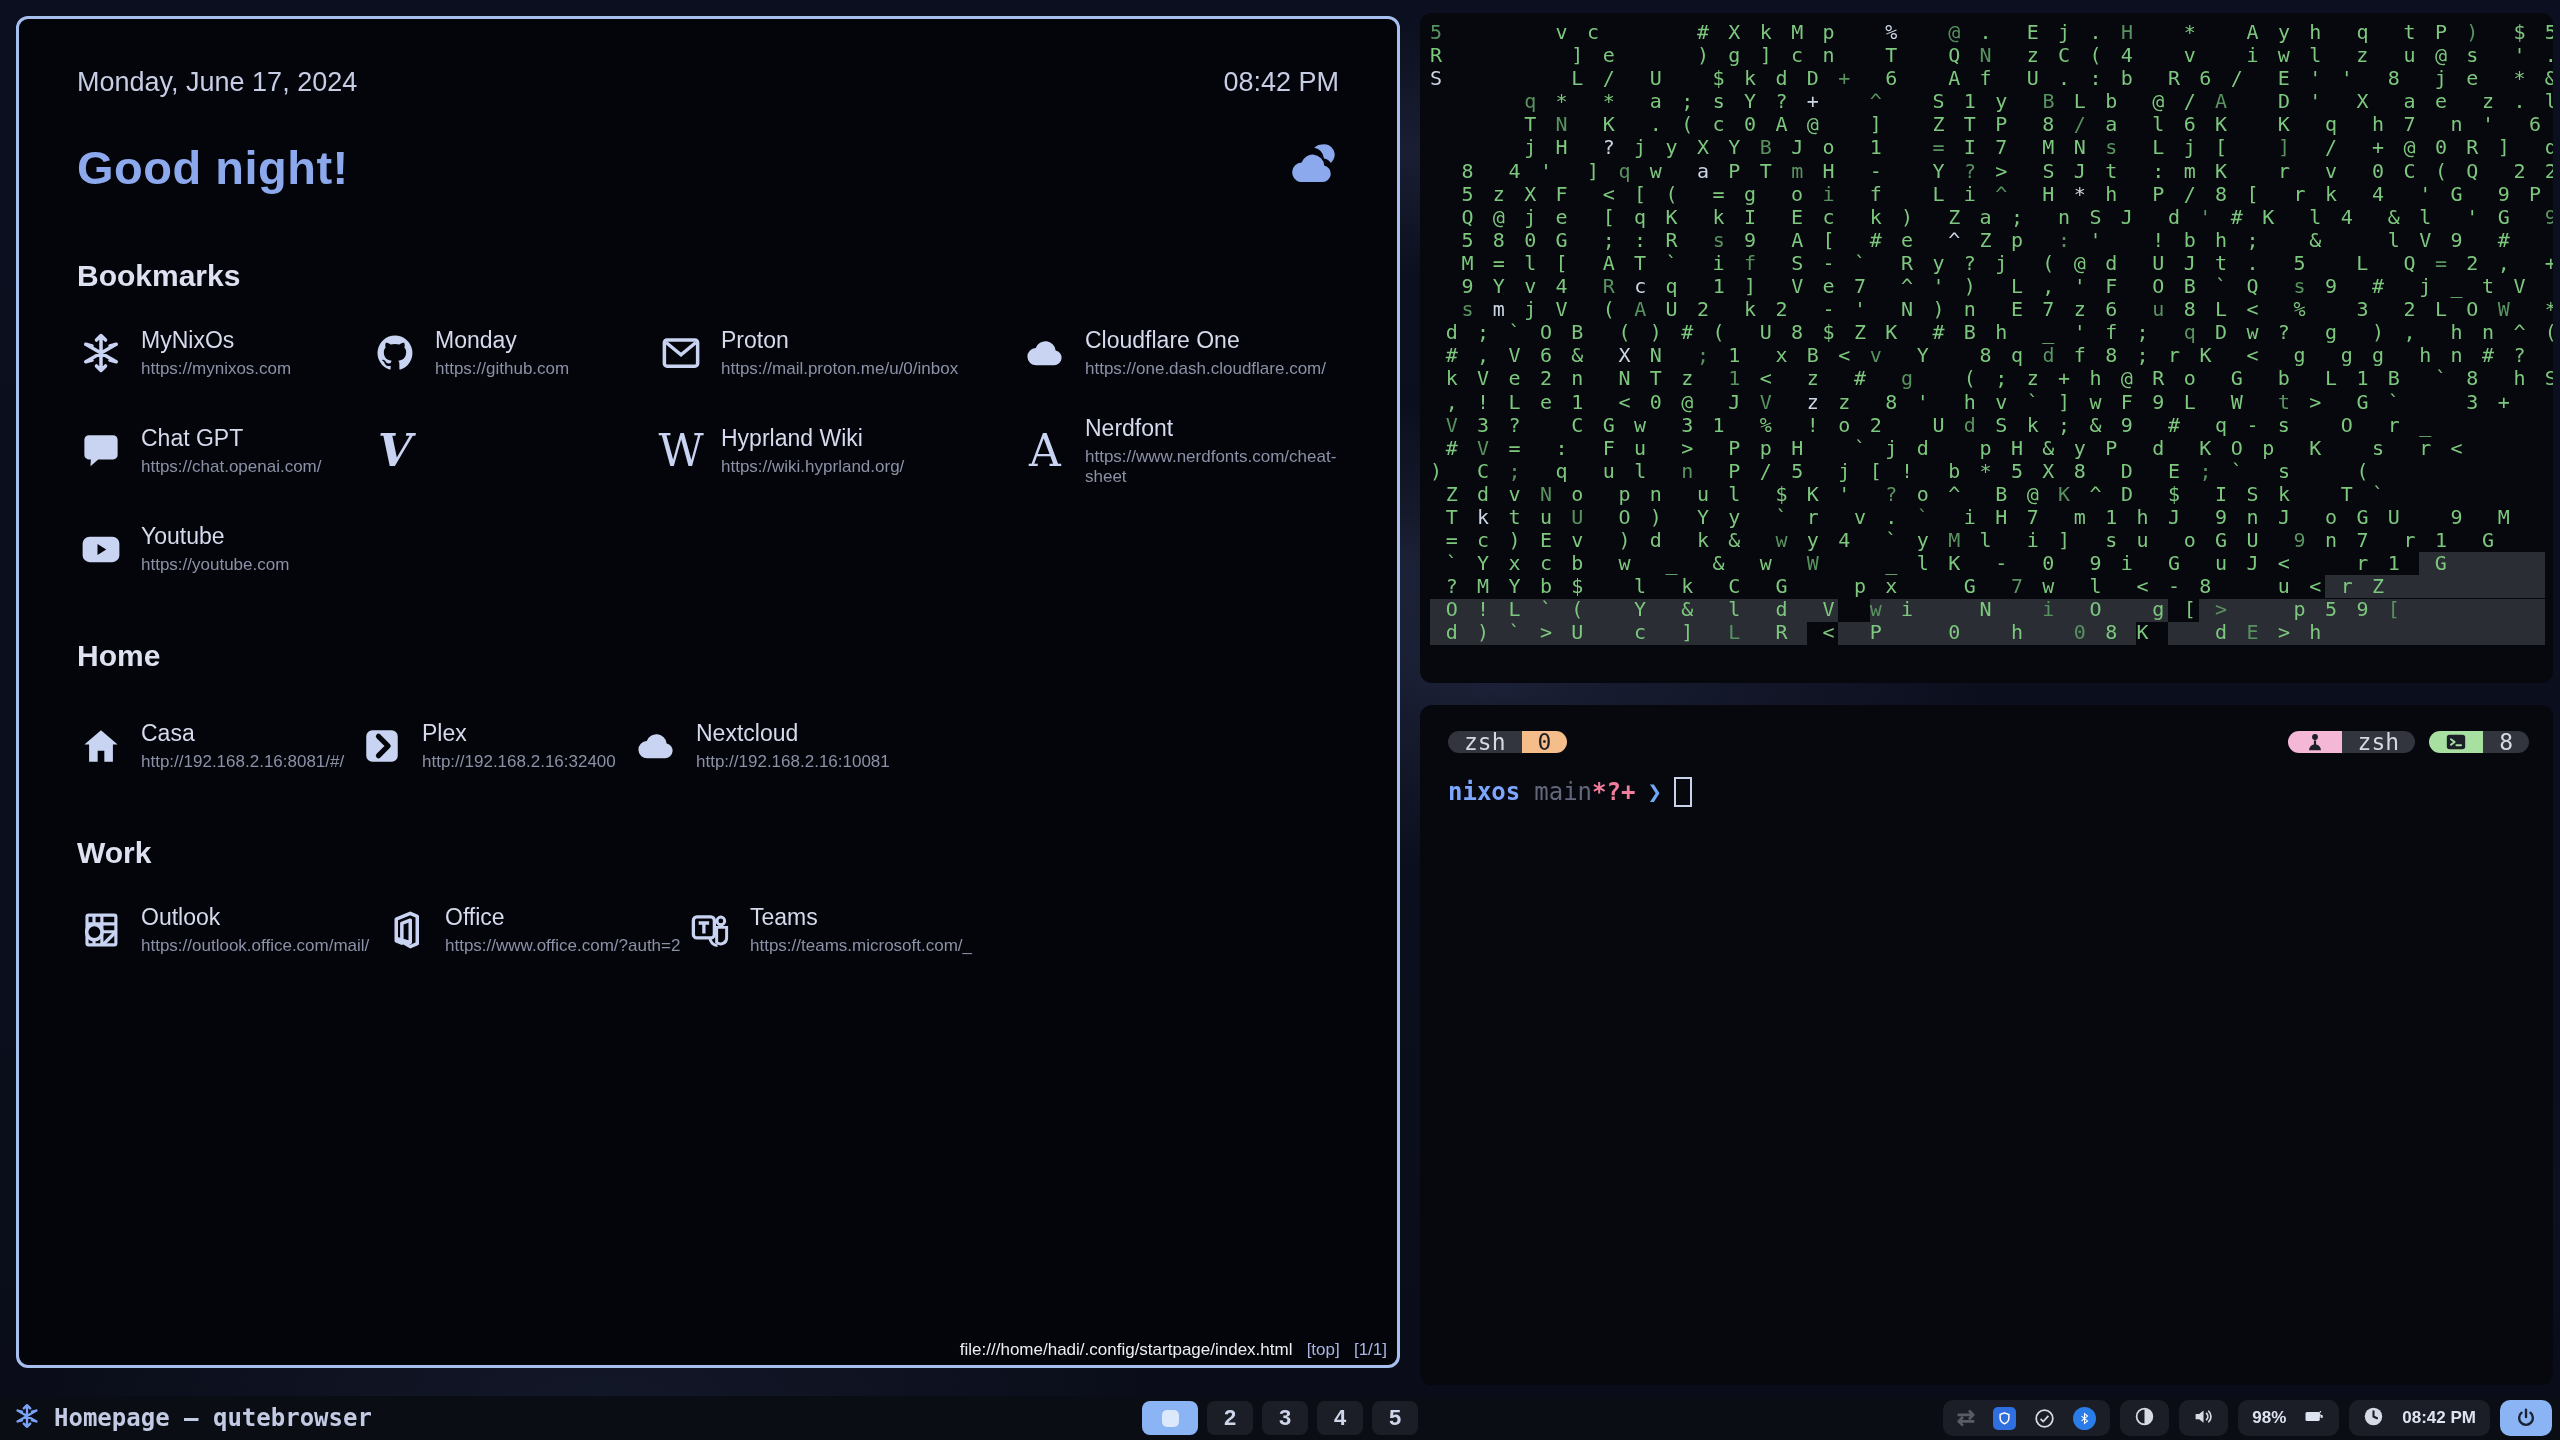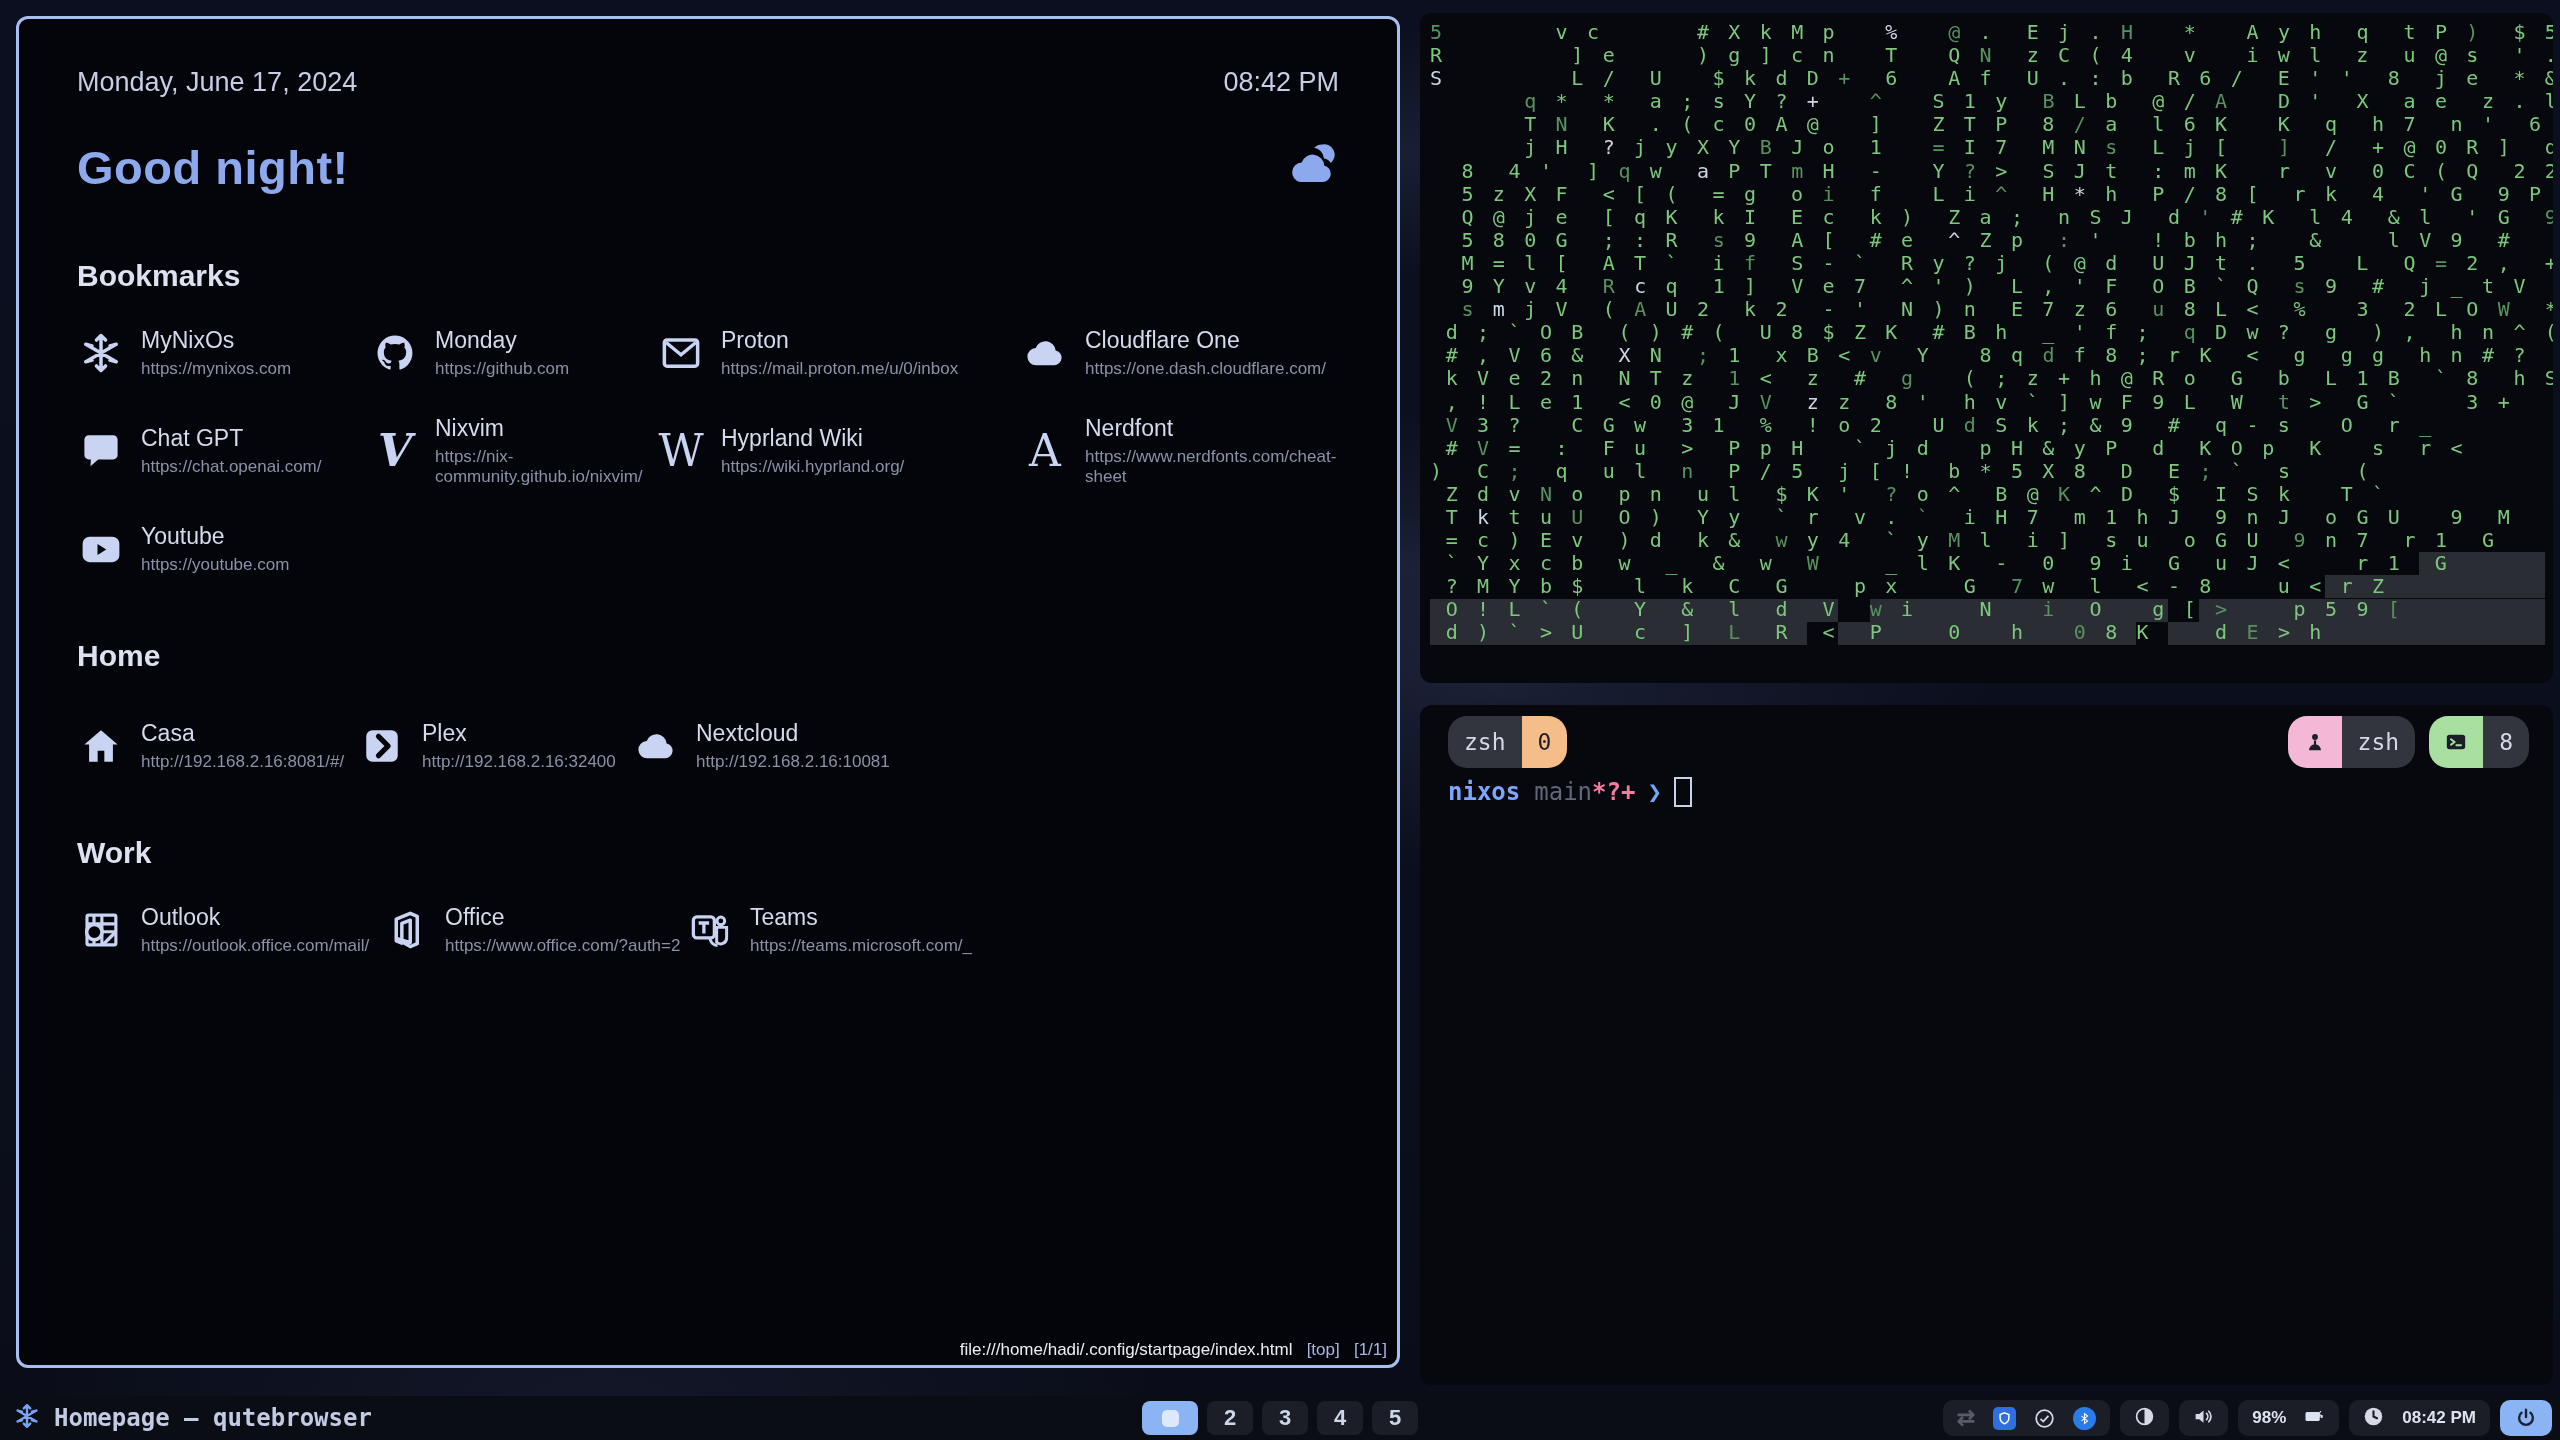--- a/index.html
+++ b/index.html
@@ -48,21 +48,21 @@
   pre.matrix { position:relative; z-index:1; font-family:"DejaVu Sans Mono", monospace;
     font-size:20px; line-height:23.1px; letter-spacing:3.66px; color:#7dc87e; white-space:pre; }
   pre.matrix .white { color:#ccd6e4; }
   pre.matrix .dim { color:#58935f; }
 
   
   .win-shell { position:absolute; left:1420px; top:705px; width:1133px; height:680px;
     background:#06080d; border-radius:12px; overflow:hidden; }
   .zbar { position:absolute; left:28px; right:24px; top:18px; height:38px;
     display:flex; align-items:center; font-family:"DejaVu Sans Mono", monospace; font-size:23px; }
-  .pill { display:flex; height:52px; border-radius:19px; overflow:hidden; }
+  .pill { display:flex; height:22px; border-radius:19px; overflow:hidden; }
   .pill .seg { display:flex; align-items:center; padding:0 16px; }
   .seg.dark { background:#32343e; color:#d6d9e4; }
   .seg.peach { background:#f5bd8a; color:#1c1e28; }
   .seg.pink  { background:#f4b8d6; color:#1c1e28; }
   .seg.green { background:#a8e0a2; color:#1c1e28; }
   .zright { margin-left:auto; display:flex; gap:14px; }
   .seg svg { width:22px; height:22px; }
   .prompt { position:absolute; left:28px; top:72px; font-family:"DejaVu Sans Mono", monospace; font-size:24px; display:flex; align-items:center; }
   .p-host { color:#7da6ff; font-weight:bold; }
   .p-branch { color:#62677c; margin-left:14px; }
@@ -171,24 +171,20 @@
               </span>
               <span class="binfo">
                 <div class="bname">Chat GPT</div>
                 <div class="burl">https://chat.openai.com/</div>
               </span>
             </div>
             <div class="card">
               <span class="bicon">
                 <span class="serif" style="font-style:italic;font-weight:bold;">V</span>
               </span>
-              <span class="binfo">
-                <div class="bname">Nixvim</div>
-                <div class="burl">https://nix-community.github.io/nixvim/</div>
-              </span>
             </div>
             <div class="card">
               <span class="bicon">
                 <span class="serif">W</span>
               </span>
               <span class="binfo">
                 <div class="bname">Hyprland Wiki</div>
                 <div class="burl">https://wiki.hyprland.org/</div>
               </span>
             </div>

